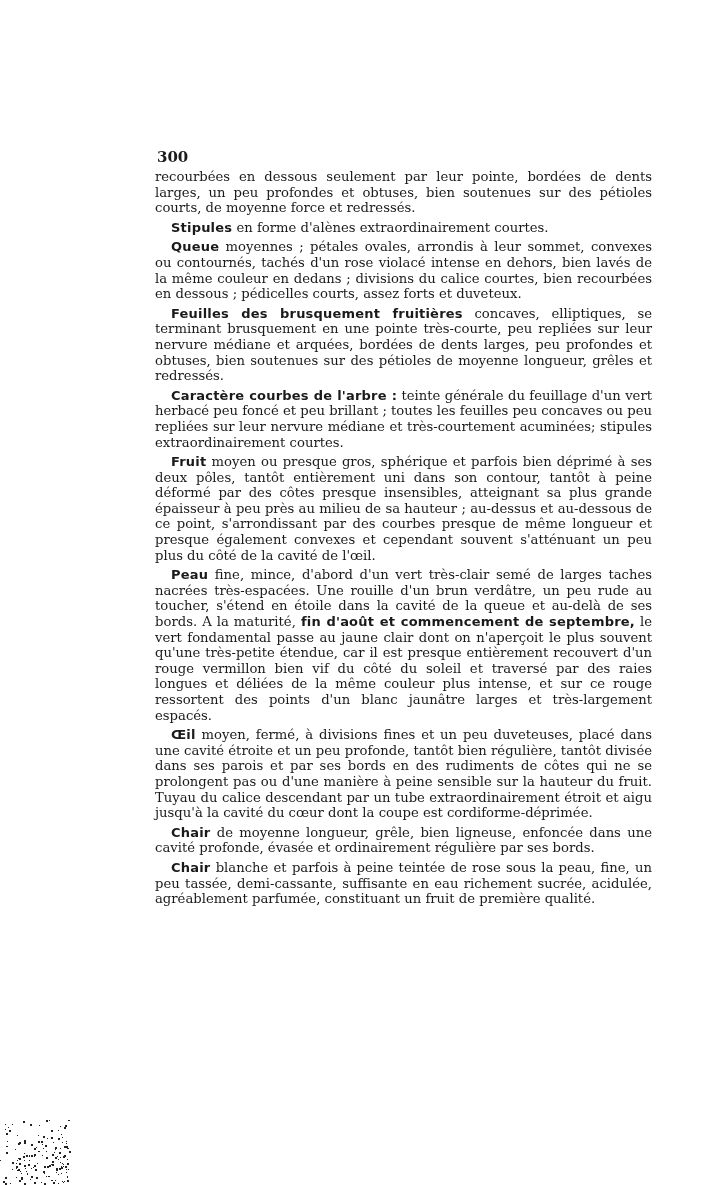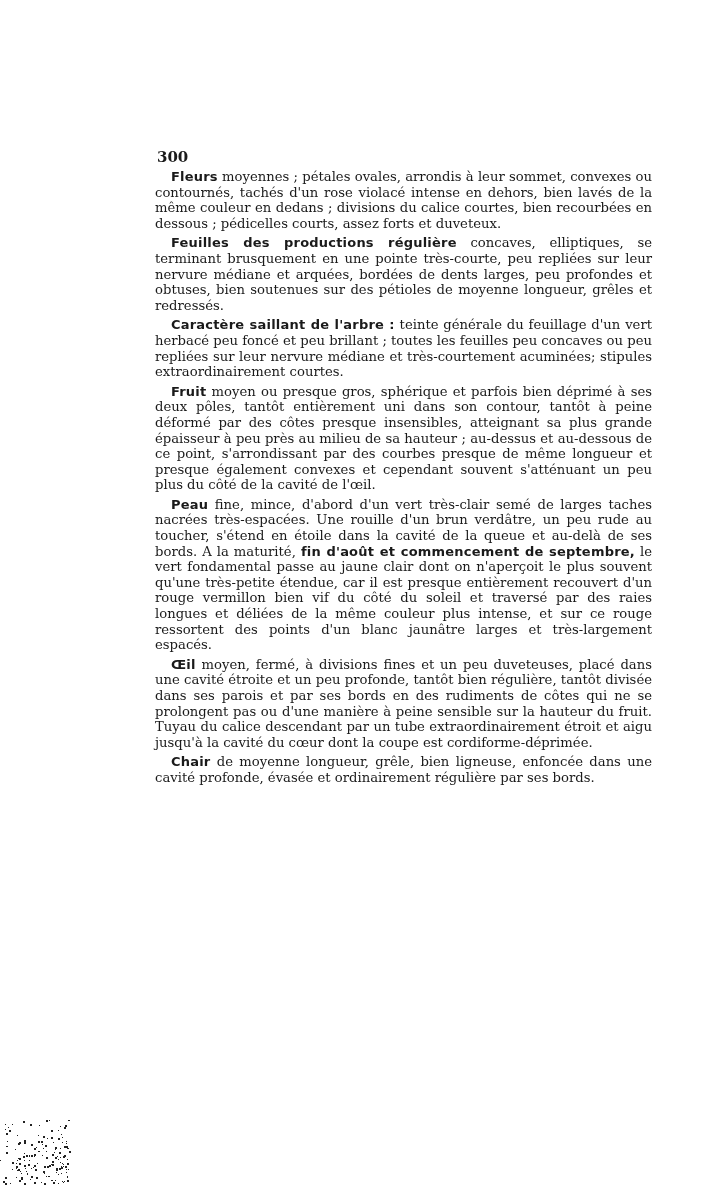--- a/index.html
+++ b/index.html
@@ -35,40 +35,49 @@
   .dot { position: absolute; background: #222; }
 </style>
 </head>
 <body>
 
 <div class="page-header">
   <span class="page-number">300</span>
 </div>
 
 <div class="text-block">
-  <p class="para">
-    <span class="lead">Fleurs</span><span> moyennes ; pétales ovales, arrondis à leur sommet, convexes ou contournés, tachés d'un rose violacé intense en dehors, bien lavés de la même couleur en dedans ; divisions du calice courtes, bien recourbées en dessous ; pédicelles courts, assez forts et duveteux.</span>
-  </p>
-  <p class="para">
-    <span class="lead">Feuilles des productions régulière</span><span> concaves, elliptiques, se terminant brusquement en une pointe très-courte, peu repliées sur leur nervure médiane et arquées, bordées de dents larges, peu profondes et obtuses, bien soutenues sur des pétioles de moyenne longueur, grêles et redressés.</span>
-  </p>
-  <p class="para">
-    <span class="lead">Caractère saillant de l'arbre :</span><span> teinte générale du feuillage d'un vert herbacé peu foncé et peu brillant ; toutes les feuilles peu concaves ou peu repliées sur leur nervure médiane et très-courtement acuminées; stipules extraordinairement courtes.</span>
+  <p class="para first">
+    <span>recourbées en dessous seulement par leur pointe, bordées de dents larges, un peu profondes et obtuses, bien soutenues sur des pétioles courts, de moyenne force et redressés.</span>
+  </p>
+  <p class="para">
+    <span class="lead">Stipules</span><span> en forme d'alènes extraordinairement courtes.</span>
+  </p>
+  <p class="para">
+    <span class="lead">Queue</span><span> moyennes ; pétales ovales, arrondis à leur sommet, convexes ou contournés, tachés d'un rose violacé intense en dehors, bien lavés de la même couleur en dedans ; divisions du calice courtes, bien recourbées en dessous ; pédicelles courts, assez forts et duveteux.</span>
+  </p>
+  <p class="para">
+    <span class="lead">Feuilles des brusquement fruitières</span><span> concaves, elliptiques, se terminant brusquement en une pointe très-courte, peu repliées sur leur nervure médiane et arquées, bordées de dents larges, peu profondes et obtuses, bien soutenues sur des pétioles de moyenne longueur, grêles et redressés.</span>
+  </p>
+  <p class="para">
+    <span class="lead">Caractère courbes de l'arbre :</span><span> teinte générale du feuillage d'un vert herbacé peu foncé et peu brillant ; toutes les feuilles peu concaves ou peu repliées sur leur nervure médiane et très-courtement acuminées; stipules extraordinairement courtes.</span>
   </p>
   <p class="para">
     <span class="lead">Fruit</span><span> moyen ou presque gros, sphérique et parfois bien déprimé à ses deux pôles, tantôt entièrement uni dans son contour, tantôt à peine déformé par des côtes presque insensibles, atteignant sa plus grande épaisseur à peu près au milieu de sa hauteur ; au-dessus et au-dessous de ce point, s'arrondissant par des courbes presque de même longueur et presque également convexes et cependant souvent s'atténuant un peu plus du côté de la cavité de l'œil.</span>
   </p>
   <p class="para">
     <span class="lead">Peau</span><span> fine, mince, d'abord d'un vert très-clair semé de larges taches nacrées très-espacées. Une rouille d'un brun verdâtre, un peu rude au toucher, s'étend en étoile dans la cavité de la queue et au-delà de ses bords. A la maturité, </span><span class="em-bold">fin d'août et commencement de septembre,</span><span> le vert fondamental passe au jaune clair dont on n'aperçoit le plus souvent qu'une très-petite étendue, car il est presque entièrement recouvert d'un rouge vermillon bien vif du côté du soleil et traversé par des raies longues et déliées de la même couleur plus intense, et sur ce rouge ressortent des points d'un blanc jaunâtre larges et très-largement espacés.</span>
   </p>
   <p class="para">
     <span class="lead">Œil</span><span> moyen, fermé, à divisions fines et un peu duveteuses, placé dans une cavité étroite et un peu profonde, tantôt bien régulière, tantôt divisée dans ses parois et par ses bords en des rudiments de côtes qui ne se prolongent pas ou d'une manière à peine sensible sur la hauteur du fruit. Tuyau du calice descendant par un tube extraordinairement étroit et aigu jusqu'à la cavité du cœur dont la coupe est cordiforme-déprimée.</span>
   </p>
   <p class="para">
     <span class="lead">Chair</span><span> de moyenne longueur, grêle, bien ligneuse, enfoncée dans une cavité profonde, évasée et ordinairement régulière par ses bords.</span>
+  </p>
+  <p class="para">
+    <span class="lead">Chair</span><span> blanche et parfois à peine teintée de rose sous la peau, fine, un peu tassée, demi-cassante, suffisante en eau richement sucrée, acidulée, agréablement parfumée, constituant un fruit de première qualité.</span>
   </p>
 </div>
 
 <div class="speckles" id="speckles">
     <div class="dot" style="left: 34px; top: 36px; width: 1px; height: 1px;"></div>
     <div class="dot" style="left: 5px; top: 57px; width: 2px; height: 2px;"></div>
     <div class="dot" style="left: 16px; top: 43px; width: 1px; height: 1px;"></div>
     <div class="dot" style="left: 39px; top: 31px; width: 1px; height: 1px;"></div>
     <div class="dot" style="left: 3px; top: 61px; width: 2px; height: 2px;"></div>
     <div class="dot" style="left: 47px; top: 18px; width: 1px; height: 1px;"></div>

